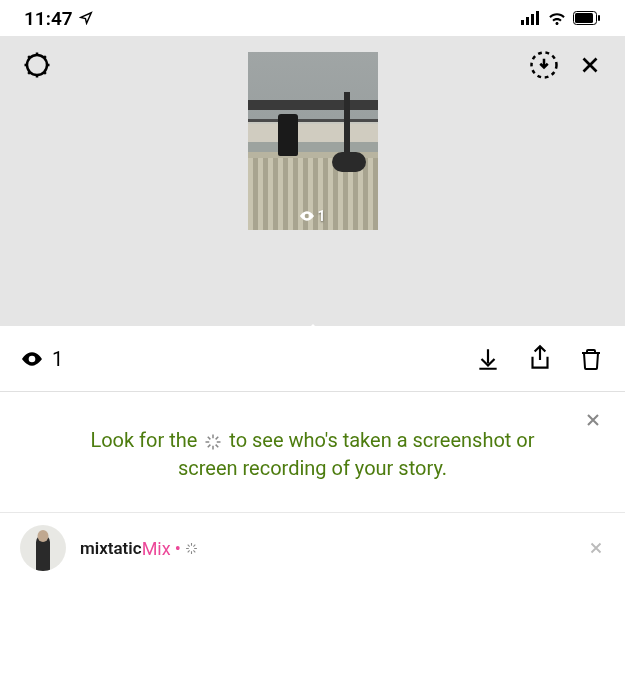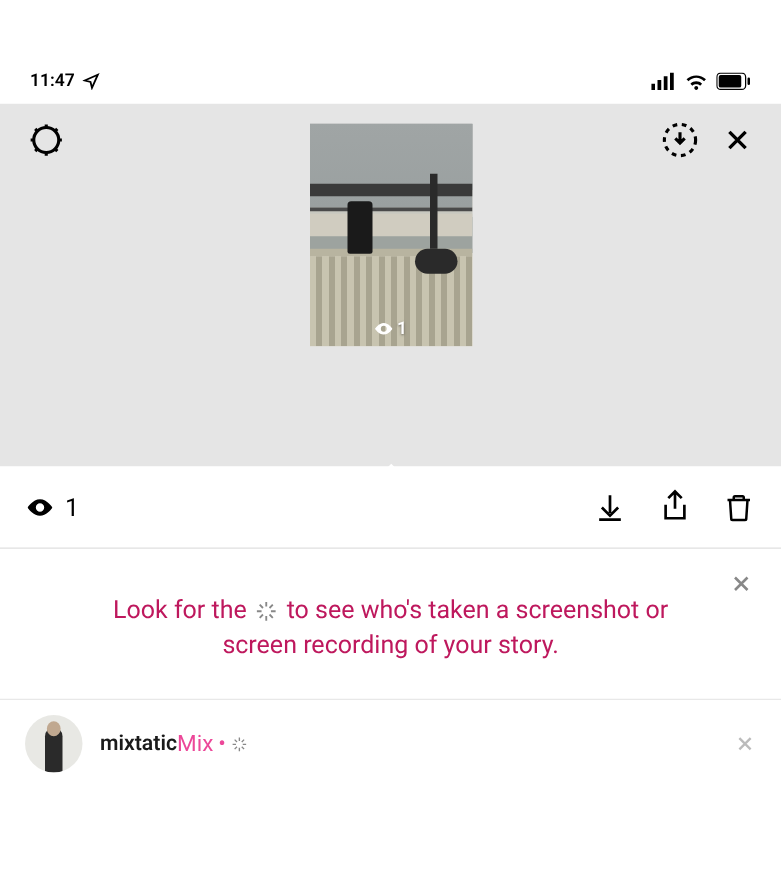--- a/index.html
+++ b/index.html
@@ -13,23 +13,22 @@
       height: 700px;
       background: #fff;
       overflow: hidden;
     }
     .status-bar {
       height: 36px;
       display: flex;
       align-items: center;
       justify-content: space-between;
       padding: 0 24px;
-      font-size: 14px;
+      font-size: 19px;
       font-weight: 600;
-      margin-top: 47px;
     }
     .status-left {
       display: flex;
       align-items: center;
       gap: 6px;
     }
     .status-right {
       display: flex;
       align-items: center;
       gap: 6px;
@@ -174,21 +173,21 @@
     }
     .action-icons {
       display: flex;
       align-items: center;
       gap: 26px;
     }
     .info-box {
       position: relative;
       padding: 34px 60px 30px 60px;
       text-align: center;
-      color: #be185d;
+      color: #4d7c0f;
       font-size: 20px;
       line-height: 1.4;
       border-bottom: 1px solid #e8e8e8;
     }
     .info-close {
       position: absolute;
       top: 18px;
       right: 22px;
     }
     .info-burst {

